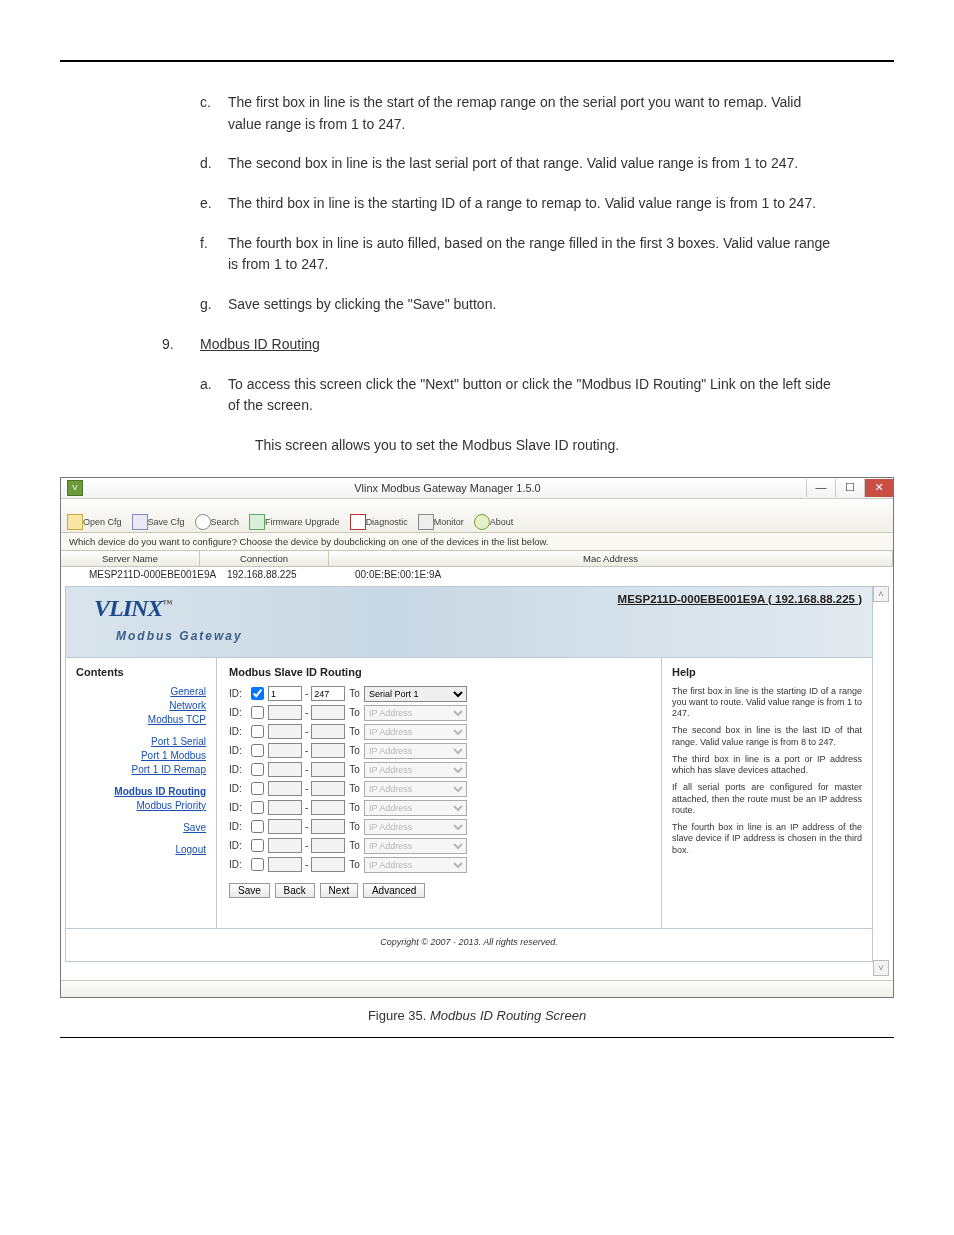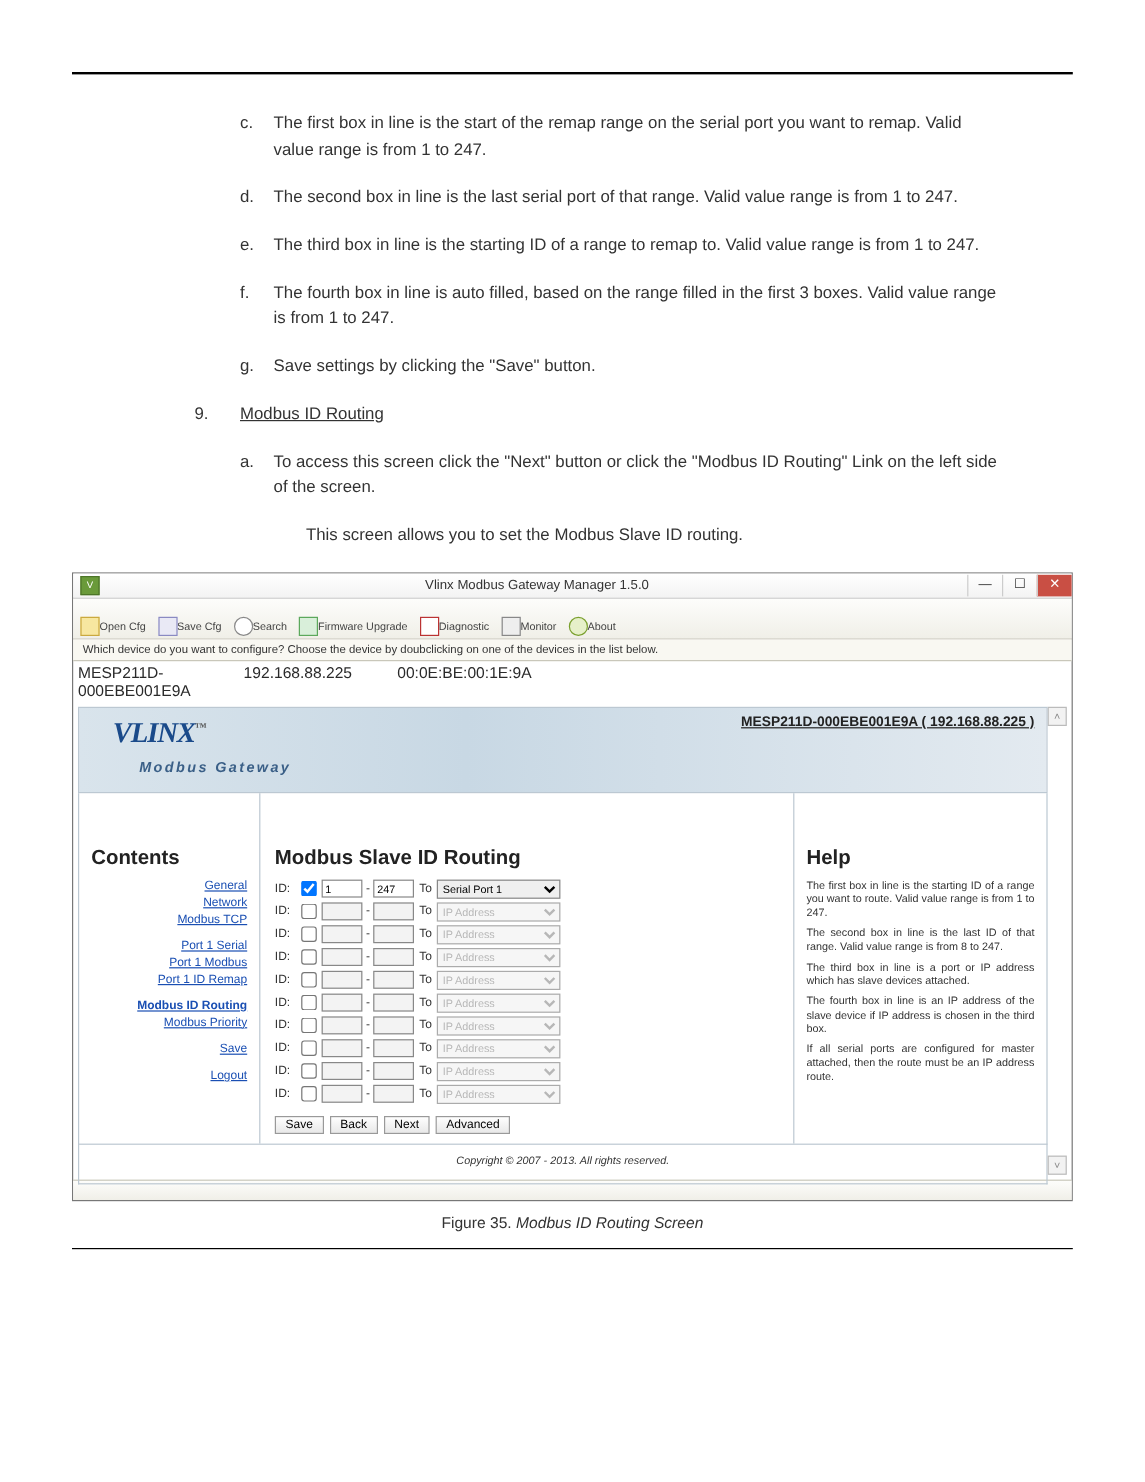--- a/index.html
+++ b/index.html
@@ -117,22 +117,23 @@
   }
   .grid-head {
     display:flex;
     background:linear-gradient(#fefefe,#edece4);
     border-bottom:1px solid #c9c7ba;
     font-size:9.5px;
   }
   .grid-head div { border-right:1px solid #c9c7ba; padding:2px 4px; text-align:center;}
   .gh1{width:130px;} .gh2{width:120px;} .gh3{flex:1;}
   .grid-row {
-    display:flex; font-size:13px; color:#2a2a2a;
+    display:flex; font-size:10px; color:#2a2a2a;
     padding:1px 0;
+    margin-left:24px;
   }
   .grid-row div{ padding:1px 4px;}
   .gr1{width:130px;} .gr2{width:120px;} .gr3{flex:1;}
   .mainpane {
     position:relative;
     margin:4px;
     height: 390px;
   }
   .scroll-up, .scroll-dn {
     position:absolute; right:0; width:14px; height:14px;
@@ -173,21 +174,21 @@
   }
   .tri {
     display:flex; margin-top:0;
     border:1px solid #bcc8d2; border-top:none;
     min-height: 270px;
     font-size:10px;
   }
   .col-l { width:130px; border-right:1px solid #bcc8d2; padding:8px 10px;}
   .col-m { flex:1; border-right:1px solid #bcc8d2; padding:8px 12px;}
   .col-r { width:190px; padding:8px 10px;}
-  .sec-h { font-weight:bold; font-size:17px; margin-bottom:8px; color:#222;margin-top:36px;}
+  .sec-h { font-weight:bold; font-size:11px; margin-bottom:8px; color:#222;}
   .nav a { color:#1a4fb3; text-decoration:underline; display:block; margin-bottom:3px; font-size:10px;}
   .nav .cur { font-weight:bold;}
   .nav .gap { height:8px;}
   .rowf { display:flex; align-items:center; margin-bottom:3px;}
   .rowf .lab{ width:22px;}
   .rowf input.cb{ margin:0 4px 0 0;}
   .rowf input.tx{ width:28px; height:13px; font-size:9px; border:1px solid #888; padding:0 2px;}
   .rowf .dash{ margin:0 3px;}
   .rowf .to{ margin:0 4px;}
   .rowf select{ font-size:9px; height:16px; border:1px solid #888; width:103px;}
@@ -296,20 +297,25 @@
             <span>Monitor</span>
           </div>
         <div class="tool">
             <div class="ic about"></div>
             <span>About</span>
           </div>
       </div>
 
       <div class="hint">Which device do you want to configure? Choose the device by doubclicking on one of the devices in the list below.</div>
 
+      <div class="grid-head">
+        <div class="gh1">Server Name</div>
+        <div class="gh2">Connection</div>
+        <div class="gh3">Mac Address</div>
+      </div>
       <div class="grid-row">
         <div class="gr1">MESP211D-000EBE001E9A</div>
         <div class="gr2">192.168.88.225</div>
         <div class="gr3">00:0E:BE:00:1E:9A</div>
       </div>
 
       <div class="mainpane">
         <div class="scroll-up">˄</div>
         <div class="scroll-dn">˅</div>
 
@@ -438,22 +444,22 @@
               <button>Next</button>
               <button>Advanced</button>
             </div>
           </div>
 
           <div class="col-r help">
             <div class="sec-h">Help</div>
             <p>The first box in line is the starting ID of a range you want to route. Valid value range is from 1 to 247.</p>
             <p>The second box in line is the last ID of that range. Valid value range is from 8 to 247.</p>
             <p>The third box in line is a port or IP address which has slave devices attached.</p>
+            <p>If all serial ports are configured for master attached, then the route must be an IP address route.</p>
             <p>The fourth box in line is an IP address of the slave device if IP address is chosen in the third box.</p>
-            <p>If all serial ports are configured for master attached, then the route must be an IP address route.</p>
           </div>
         </div>
 
         <div class="copy" style="margin-right:16px;">Copyright © 2007 - 2013. All rights reserved.</div>
       </div>
 
       <div class="statusbar"></div>
     </div>
   </div>
 

